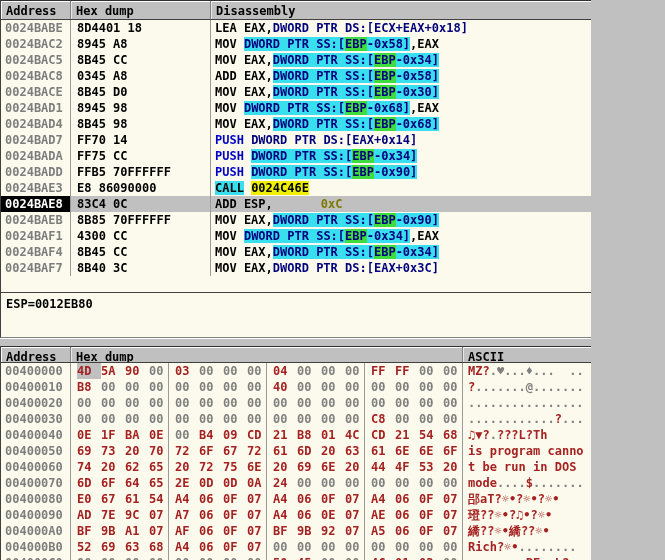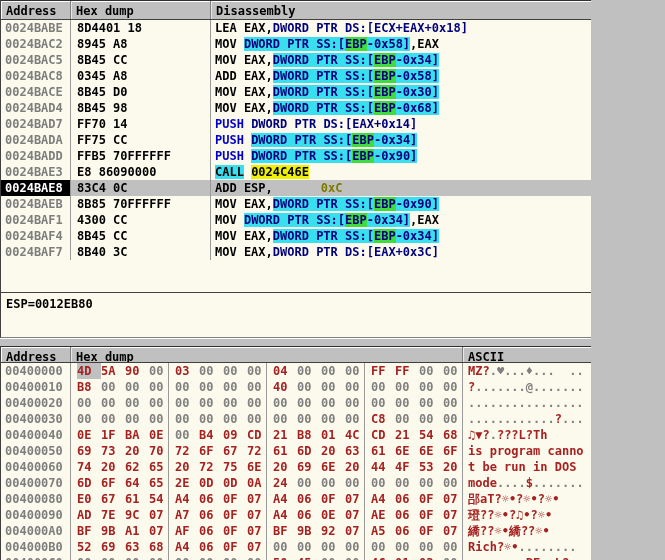--- a/index.html
+++ b/index.html
@@ -66,20 +66,21 @@
       <div class="hcell w-hex">Hex dump</div>
       <div class="hcell w-dis">Disassembly</div>
       <div class="hcell w-com" style="border-right:none;">Comment</div>
     </div>
     <div class="rows" id="disasm-rows" style="top:20px;height:272px;">
         <div class="row"><div class="cell addr w-addr">0024BABE</div><div class="cell hexc w-hex">8D4401 18</div><div class="cell disc w-dis"><span class="sg-p">LEA EAX,</span><span class="sg-m">DWORD PTR DS:[ECX+EAX+0x18]</span></div><div class="cell comc w-com"></div></div>
         <div class="row"><div class="cell addr w-addr">0024BAC2</div><div class="cell hexc w-hex">8945 A8</div><div class="cell disc w-dis"><span class="sg-p">MOV </span><span class="sg-c">DWORD PTR SS:[</span><span class="sg-e">EBP</span><span class="sg-c">-0x58]</span><span class="sg-p">,EAX</span></div><div class="cell comc w-com"></div></div>
         <div class="row"><div class="cell addr w-addr">0024BAC5</div><div class="cell hexc w-hex">8B45 CC</div><div class="cell disc w-dis"><span class="sg-p">MOV EAX,</span><span class="sg-c">DWORD PTR SS:[</span><span class="sg-e">EBP</span><span class="sg-c">-0x34]</span></div><div class="cell comc w-com"></div></div>
         <div class="row"><div class="cell addr w-addr">0024BAC8</div><div class="cell hexc w-hex">0345 A8</div><div class="cell disc w-dis"><span class="sg-p">ADD EAX,</span><span class="sg-c">DWORD PTR SS:[</span><span class="sg-e">EBP</span><span class="sg-c">-0x58]</span></div><div class="cell comc w-com"></div></div>
         <div class="row"><div class="cell addr w-addr">0024BACE</div><div class="cell hexc w-hex">8B45 D0</div><div class="cell disc w-dis"><span class="sg-p">MOV EAX,</span><span class="sg-c">DWORD PTR SS:[</span><span class="sg-e">EBP</span><span class="sg-c">-0x30]</span></div><div class="cell comc w-com"></div></div>
+        <div class="row"><div class="cell addr w-addr">0024BAD1</div><div class="cell hexc w-hex">8945 98</div><div class="cell disc w-dis"><span class="sg-p">MOV </span><span class="sg-c">DWORD PTR SS:[</span><span class="sg-e">EBP</span><span class="sg-c">-0x68]</span><span class="sg-p">,EAX</span></div><div class="cell comc w-com"></div></div>
         <div class="row"><div class="cell addr w-addr">0024BAD4</div><div class="cell hexc w-hex">8B45 98</div><div class="cell disc w-dis"><span class="sg-p">MOV EAX,</span><span class="sg-c">DWORD PTR SS:[</span><span class="sg-e">EBP</span><span class="sg-c">-0x68]</span></div><div class="cell comc w-com"></div></div>
         <div class="row"><div class="cell addr w-addr">0024BAD7</div><div class="cell hexc w-hex">FF70 14</div><div class="cell disc w-dis"><span class="sg-u">PUSH</span><span class="sg-m"> DWORD PTR DS:[EAX+0x14]</span></div><div class="cell comc w-com"></div></div>
         <div class="row"><div class="cell addr w-addr">0024BADA</div><div class="cell hexc w-hex">FF75 CC</div><div class="cell disc w-dis"><span class="sg-u">PUSH</span><span class="sg-p"> </span><span class="sg-c">DWORD PTR SS:[</span><span class="sg-e">EBP</span><span class="sg-c">-0x34]</span></div><div class="cell comc w-com"></div></div>
         <div class="row"><div class="cell addr w-addr">0024BADD</div><div class="cell hexc w-hex">FFB5 70FFFFFF</div><div class="cell disc w-dis"><span class="sg-u">PUSH</span><span class="sg-p"> </span><span class="sg-c">DWORD PTR SS:[</span><span class="sg-e">EBP</span><span class="sg-c">-0x90]</span></div><div class="cell comc w-com"></div></div>
         <div class="row"><div class="cell addr w-addr">0024BAE3</div><div class="cell hexc w-hex">E8 86090000</div><div class="cell disc w-dis"><span class="sg-k">CALL</span><span class="sg-p"> </span><span class="sg-y">0024C46E</span></div><div class="cell comc w-com">完成换体</div></div>
         <div class="row sel"><div class="cell addr w-addr">0024BAE8</div><div class="cell hexc w-hex">83C4 0C</div><div class="cell disc w-dis"><span class="sg-p">ADD ESP,</span><span class="sg-o">0xC</span></div><div class="cell comc w-com"></div></div>
         <div class="row"><div class="cell addr w-addr">0024BAEB</div><div class="cell hexc w-hex">8B85 70FFFFFF</div><div class="cell disc w-dis"><span class="sg-p">MOV EAX,</span><span class="sg-c">DWORD PTR SS:[</span><span class="sg-e">EBP</span><span class="sg-c">-0x90]</span></div><div class="cell comc w-com"></div></div>
         <div class="row"><div class="cell addr w-addr">0024BAF1</div><div class="cell hexc w-hex">4300 CC</div><div class="cell disc w-dis"><span class="sg-p">MOV </span><span class="sg-c">DWORD PTR SS:[</span><span class="sg-e">EBP</span><span class="sg-c">-0x34]</span><span class="sg-p">,EAX</span></div><div class="cell comc w-com"></div></div>
         <div class="row"><div class="cell addr w-addr">0024BAF4</div><div class="cell hexc w-hex">8B45 CC</div><div class="cell disc w-dis"><span class="sg-p">MOV EAX,</span><span class="sg-c">DWORD PTR SS:[</span><span class="sg-e">EBP</span><span class="sg-c">-0x34]</span></div><div class="cell comc w-com"></div></div>
         <div class="row"><div class="cell addr w-addr">0024BAF7</div><div class="cell hexc w-hex">8B40 3C</div><div class="cell disc w-dis"><span class="sg-p">MOV EAX,</span><span class="sg-m">DWORD PTR DS:[EAX+0x3C]</span></div><div class="cell comc w-com"></div></div>

